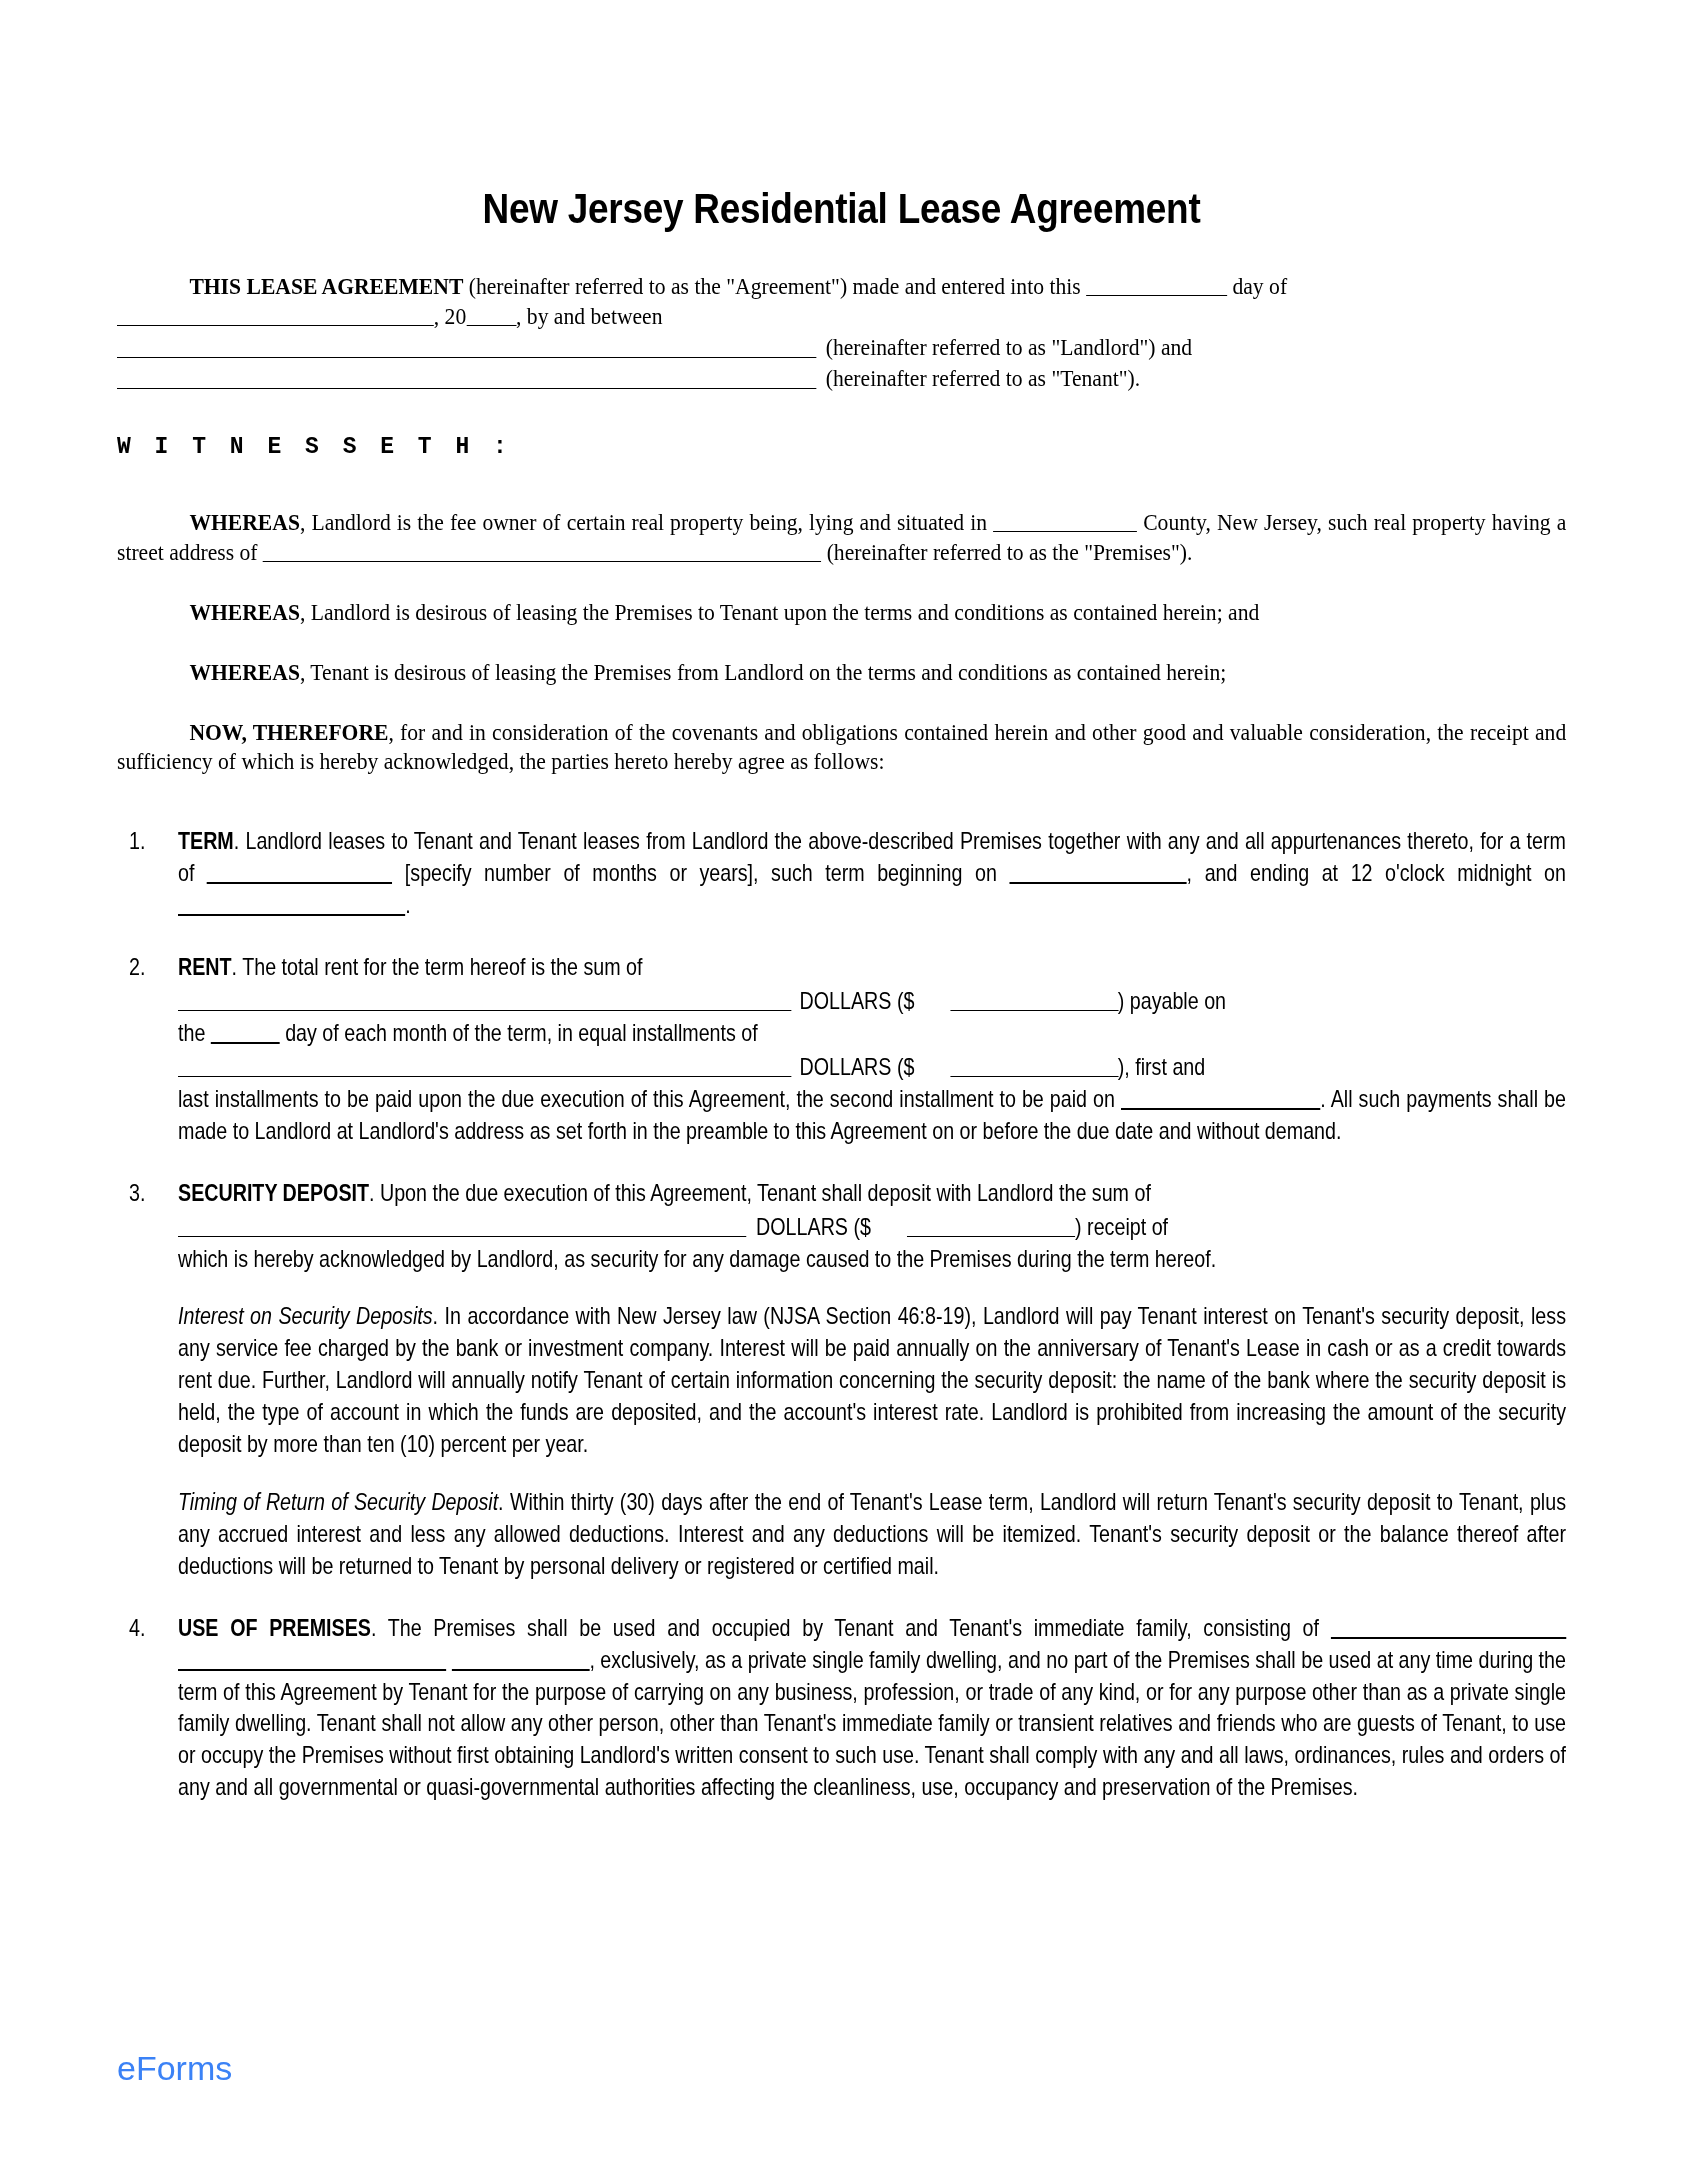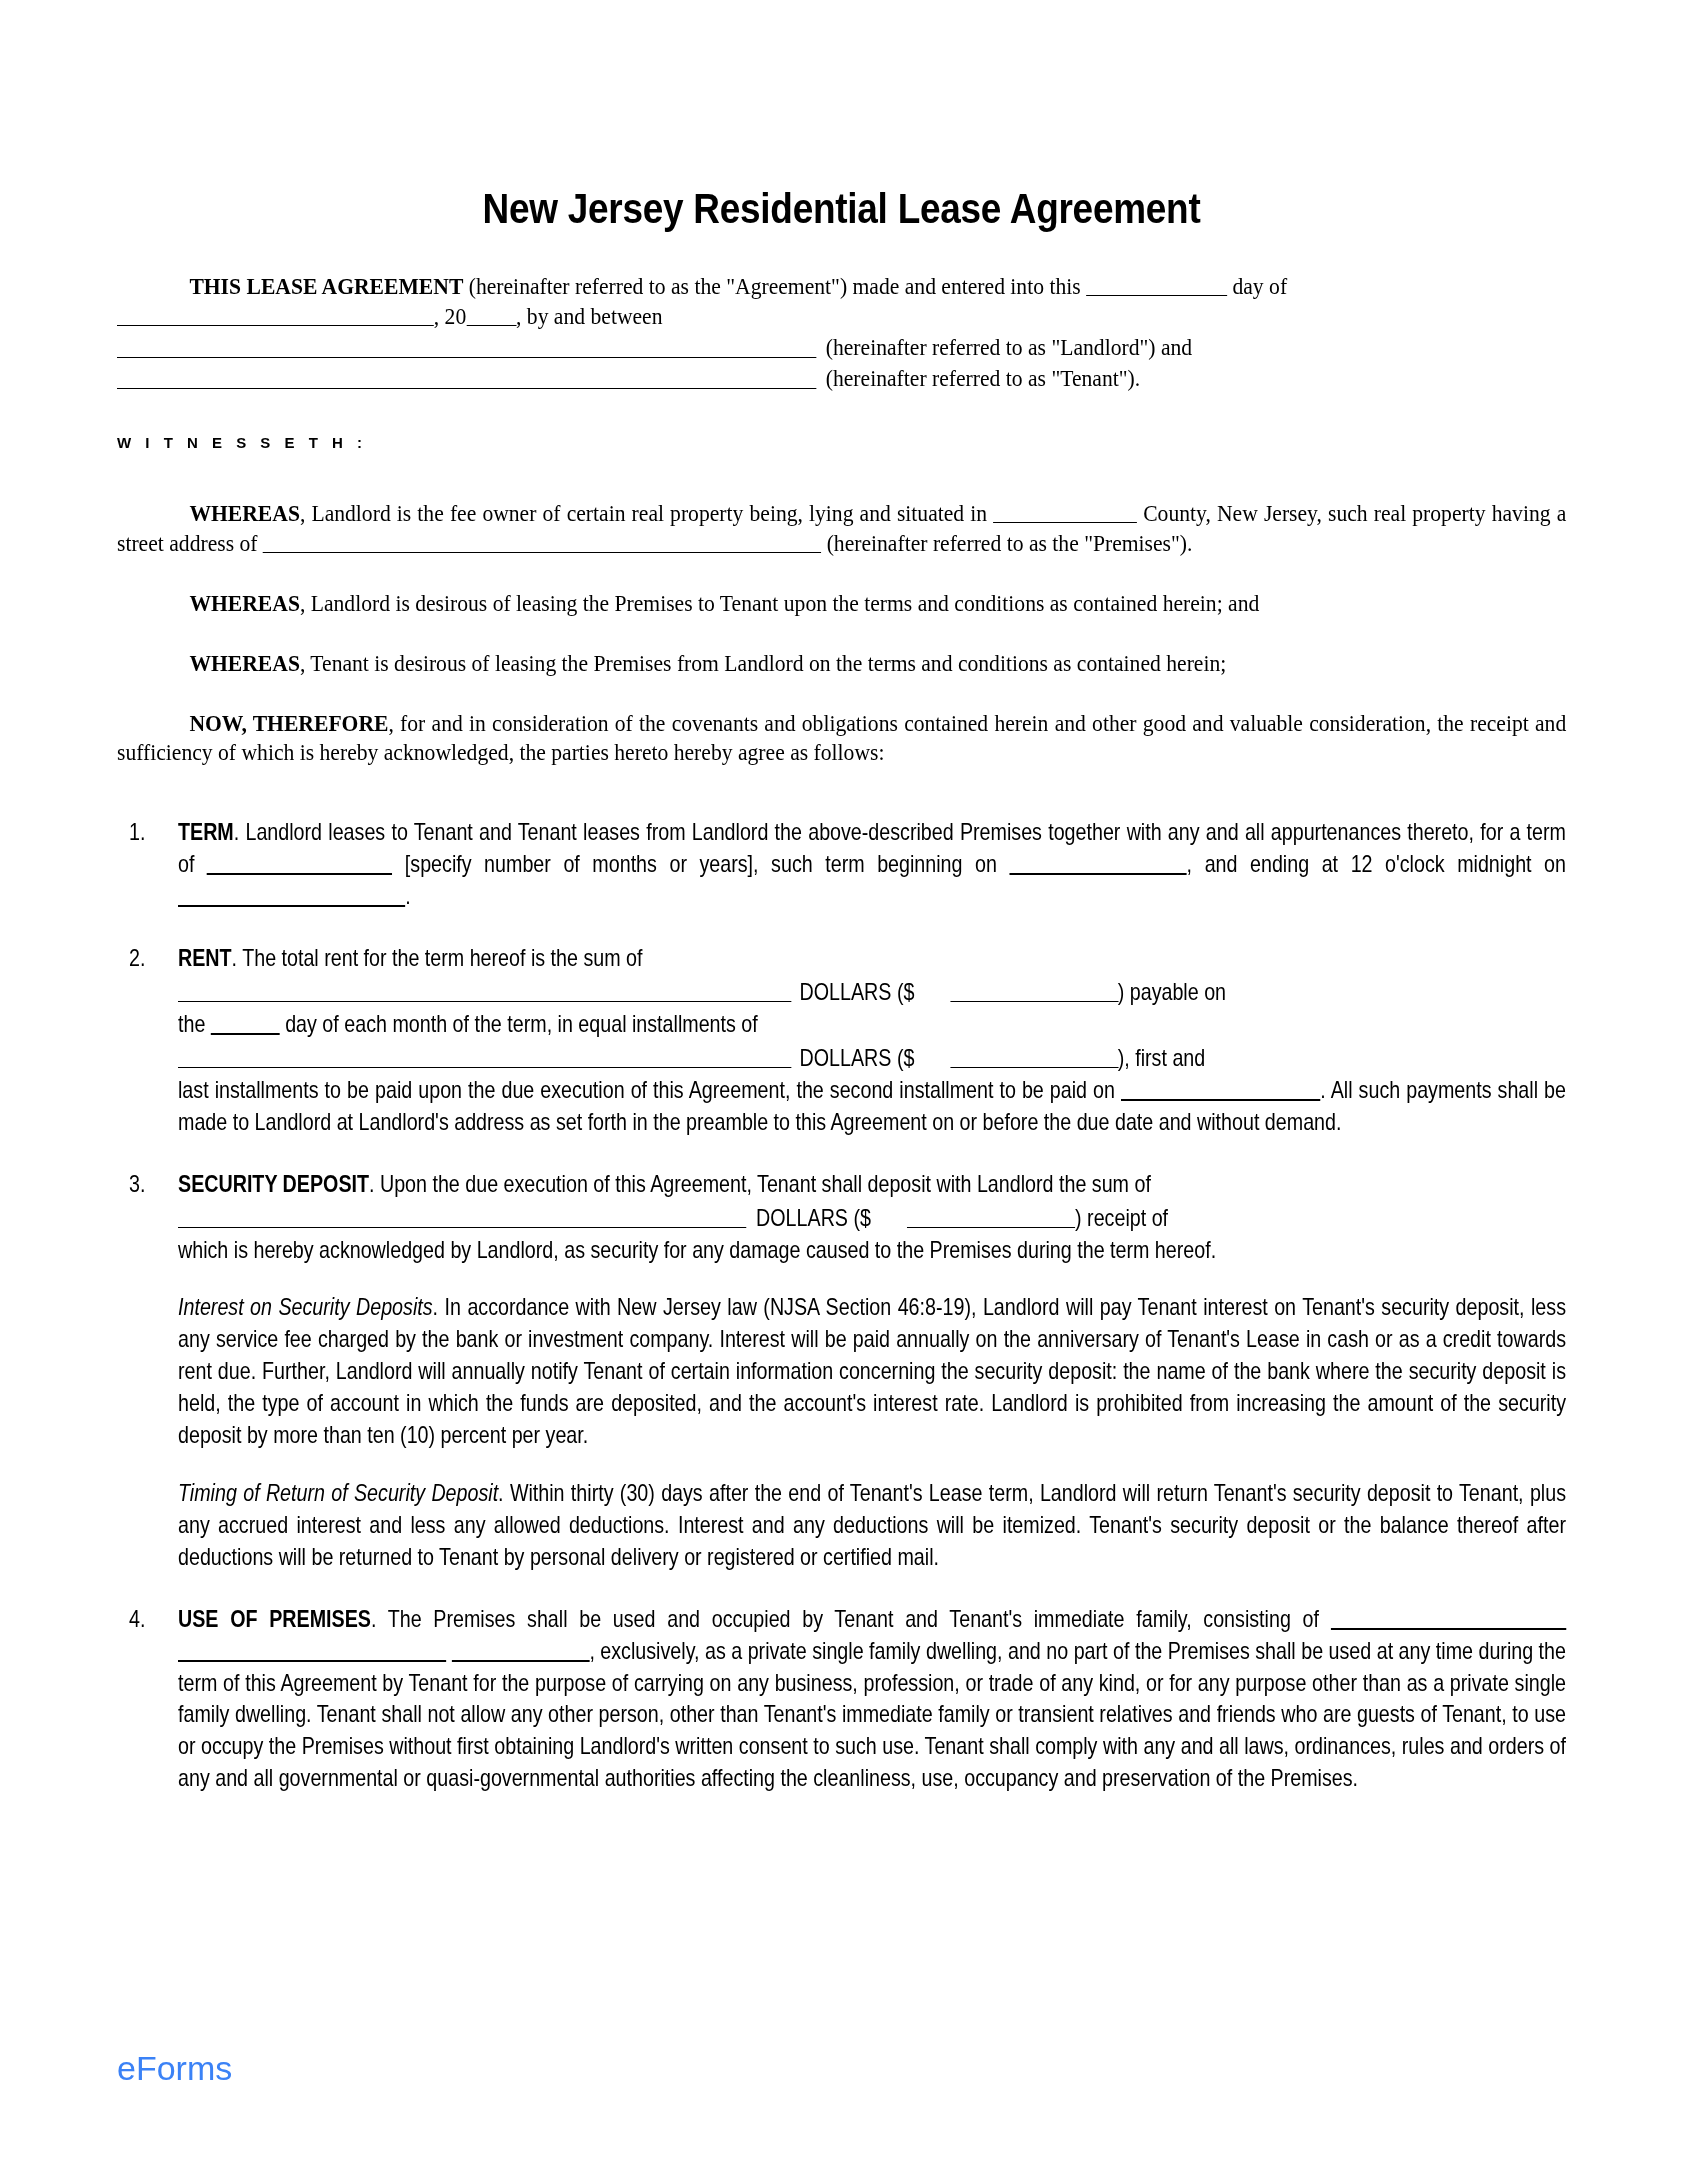--- a/index.html
+++ b/index.html
@@ -46,23 +46,23 @@
     color: #000;
     text-align: justify;
     transform: scaleX(0.94);
     transform-origin: left center;
     width: 106.4%;
   }
   .serif-block p { margin: 0; }
   .ind { text-indent: 77px; }
 
   .witnesseth {
-    font-family: Liberation Sans, sans-serif;
+    font-family: Liberation Mono, monospace;
     font-weight: bold;
-    font-size: 15px;
+    font-size: 23px;
     letter-spacing: 5px;
     margin: 0;
     padding-top: 40px;
     padding-bottom: 8px;
   }
   .sp-md { height: 30px; }
   .sp-lg { height: 40px; }
   .sp-xl { height: 48px; }
 
   

